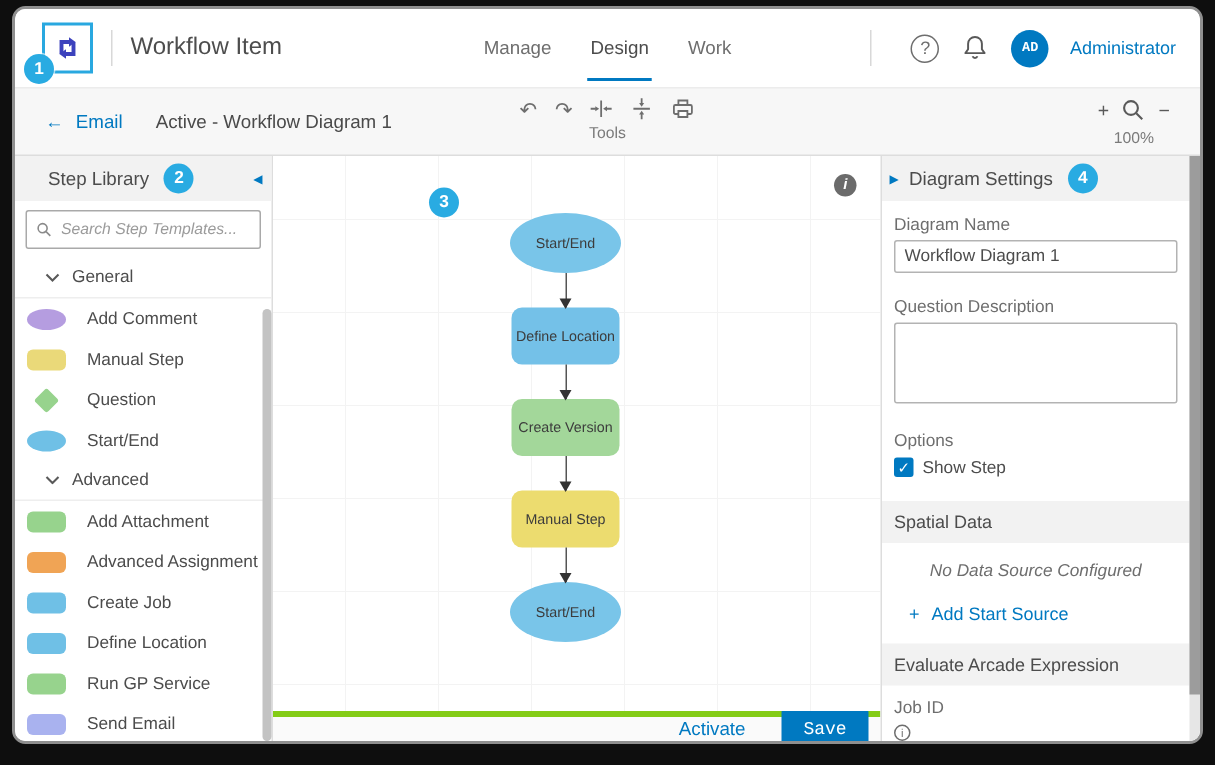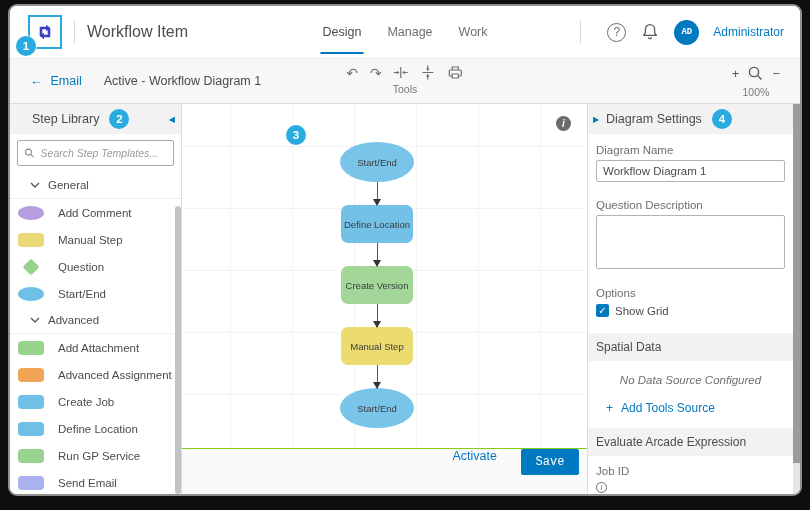--- a/index.html
+++ b/index.html
@@ -64,21 +64,21 @@
     background-size:62px 62px; background-position:-14px -20px;
   }
   .info-dot { position:absolute; top:12px; right:16px; width:15px; height:15px; border-radius:50%; background:#6b6b6b; color:#fff; font-size:10px; font-weight:bold; font-style:italic; display:flex; align-items:center; justify-content:center; cursor:pointer; }
   .flow-col { position:absolute; left:157px; top:38px; width:76px; display:flex; flex-direction:column; align-items:center; }
   .node { display:flex; align-items:center; justify-content:center; font-size:9.5px; color:#3c3c3c; text-align:center; cursor:grab; }
   .node.ellipse { width:74px; height:40px; border-radius:50%; }
   .node.rect { width:72px; height:38px; border-radius:7px; }
   .flow-arrow { width:1px; height:23px; background:#555; position:relative; }
   .flow-arrow::after { content:""; position:absolute; bottom:-1px; left:-4px; border-left:4px solid transparent; border-right:4px solid transparent; border-top:7px solid #333; }
   
-  .canvas-footer { height:46px; background:#fafafa; border-top:1px solid #84cc16; display:flex; justify-content:flex-end; gap:24px; padding-right:8px; flex:0 0 auto; }
+  .canvas-footer { height:20px; background:#fafafa; border-top:4px solid #84cc16; display:flex; align-items:center; justify-content:flex-end; gap:24px; padding-right:8px; flex:0 0 auto; }
   .activate-link { font-size:12.5px; color:#0079c1; cursor:pointer; }
   .save-btn { width:58px; height:26px; background:#0079c1; color:#fff; border:none; font-size:12px; font-family:Liberation Mono, monospace; border-radius:2px; cursor:pointer; }
   
   .right-panel { width:213px; border-left:1px solid #ddd; position:relative; background:#fff; display:flex; flex-direction:column; }
   .right-panel .panel-band { padding-left:18px; }
   .rp-inner { padding-right:7px; flex:1; display:flex; flex-direction:column; }
   .rp-pad { padding:0 8px; }
   .field-label { font-size:11.5px; color:#6e6e6e; }
   .text-input { width:100%; height:22px; border:1px solid #b3b3b3; border-radius:2px; font-size:11.5px; color:#4c4c4c; padding:0 6px; font-family:"Liberation Sans",sans-serif; outline:none; background:#fff; }
   .text-input.ph::placeholder, .text-input::placeholder { font-style:italic; color:#9f9f9f; font-size:10.5px; }
@@ -115,22 +115,22 @@
           <path d="M11 2.8 L15.4 6 L11 9.2 Z" fill="#3c42bd"></path>
           <path d="M9 10.8 L4.6 14 L9 17.2 Z" fill="#3c42bd"></path>
         </svg>
       </div>
       <div class="badge badge-1">1</div>
     </div>
     <div class="v-div"></div>
     <div class="app-title">Workflow Item</div>
 
     <div class="tabs">
+      <div class="tab">Manage</div>
       <div class="tab active">Design</div>
-      <div class="tab">Manage</div>
       <div class="tab">Work</div>
     </div>
 
     <div class="header-right">
       <div class="v-div"></div>
       <div class="help-icon">?</div>
       <svg width="20" height="20" viewBox="0 0 20 20" style="cursor:pointer">
         <path d="M10 2.6 a4.6 4.6 0 0 0 -4.6 4.6 v3.6 L3.6 13.4 h12.8 L14.6 10.8 V7.2 A4.6 4.6 0 0 0 10 2.6 Z" fill="none" stroke="#595959" stroke-width="1.3" stroke-linejoin="round"></path>
         <path d="M8.4 15.5 a1.7 1.7 0 0 0 3.2 0" fill="none" stroke="#595959" stroke-width="1.3"></path>
       </svg>
@@ -290,28 +290,28 @@
       </div>
       <div class="rp-inner">
         <div class="rp-pad">
           <div class="field-label" style="margin-top:10px">Diagram Name</div>
           <input class="text-input" style="margin-top: 4px;" type="text" value="Workflow Diagram 1">
           <div class="field-label" style="margin-top:17px">Question Description</div>
           <textarea class="desc-area" style="margin-top: 4px;"></textarea>
           <div class="field-label" style="margin-top:14px">Options</div>
           <div class="check-row">
             <span class="checkbox">✓</span>
-            <span class="check-label">Show Grid</span>
+            <span class="check-label">Show Step</span>
           </div>
         </div>
         <div class="rp-band" style="margin-top:16px">Spatial Data</div>
         <div class="no-source">No Data Source Configured</div>
         <div class="add-source">
           <span>+</span>
-          <span>Add Tools Source</span>
+          <span>Add Start Source</span>
         </div>
         <div class="rp-band">Evaluate Arcade Expression</div>
         <div class="rp-pad">
           <div class="jobid-row">
             <span class="field-label">Job ID</span>
             <span class="mini-info">i</span>
           </div>
           <input class="text-input ph" style="margin-top: 4px;" type="text" placeholder="Enter Job ID">
         </div>
       </div>

